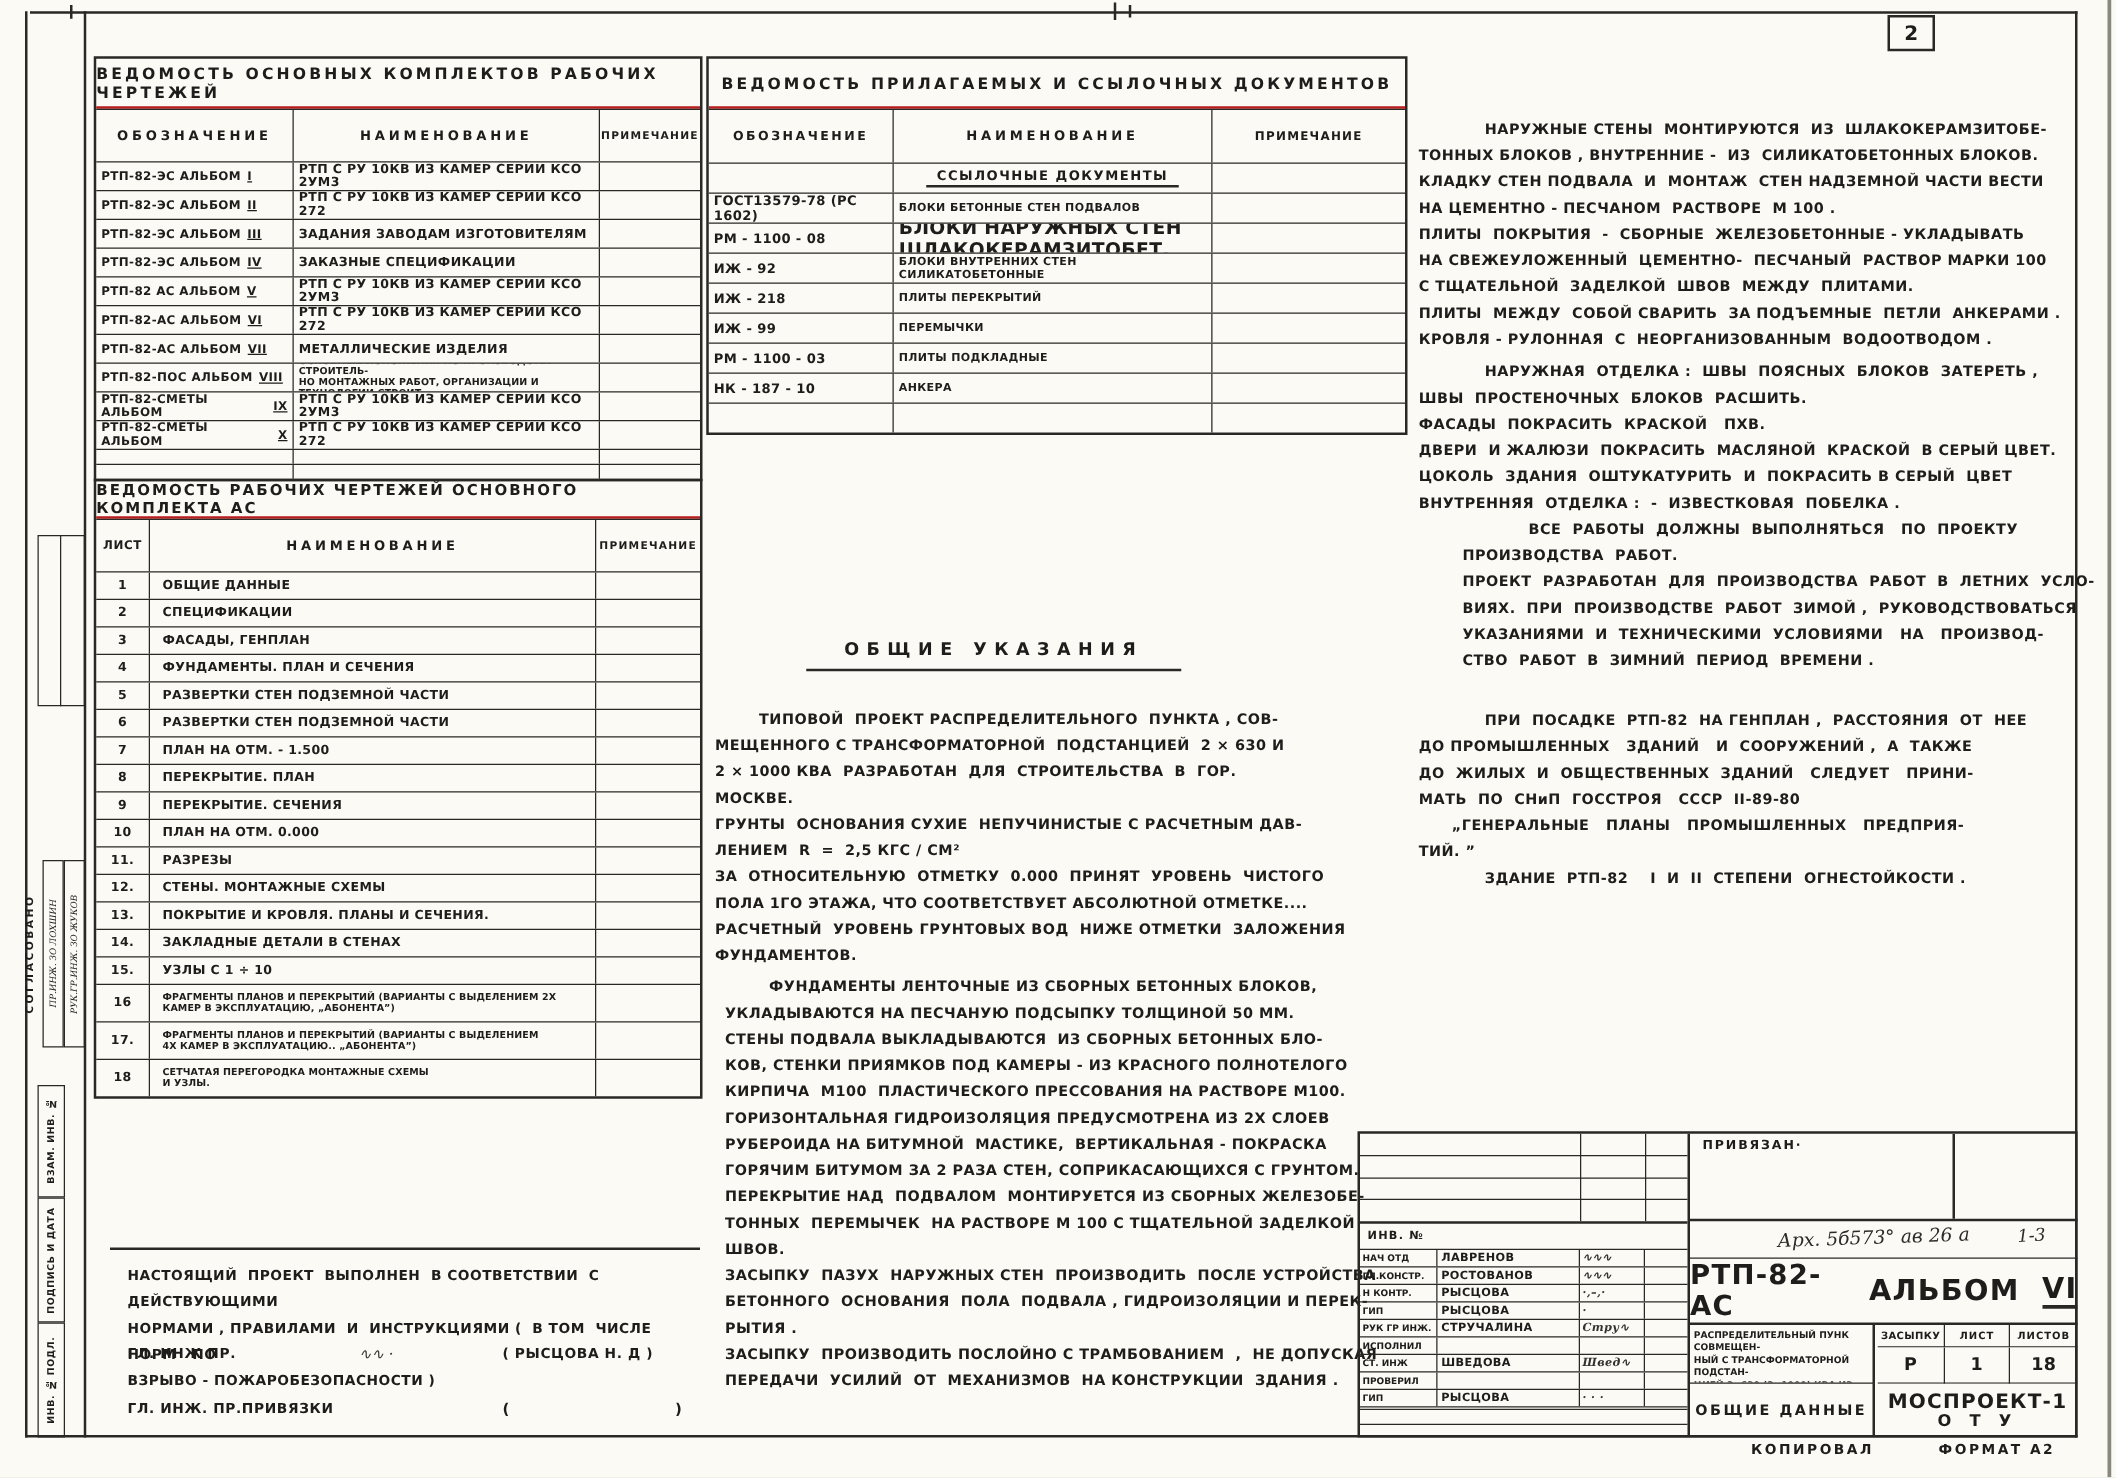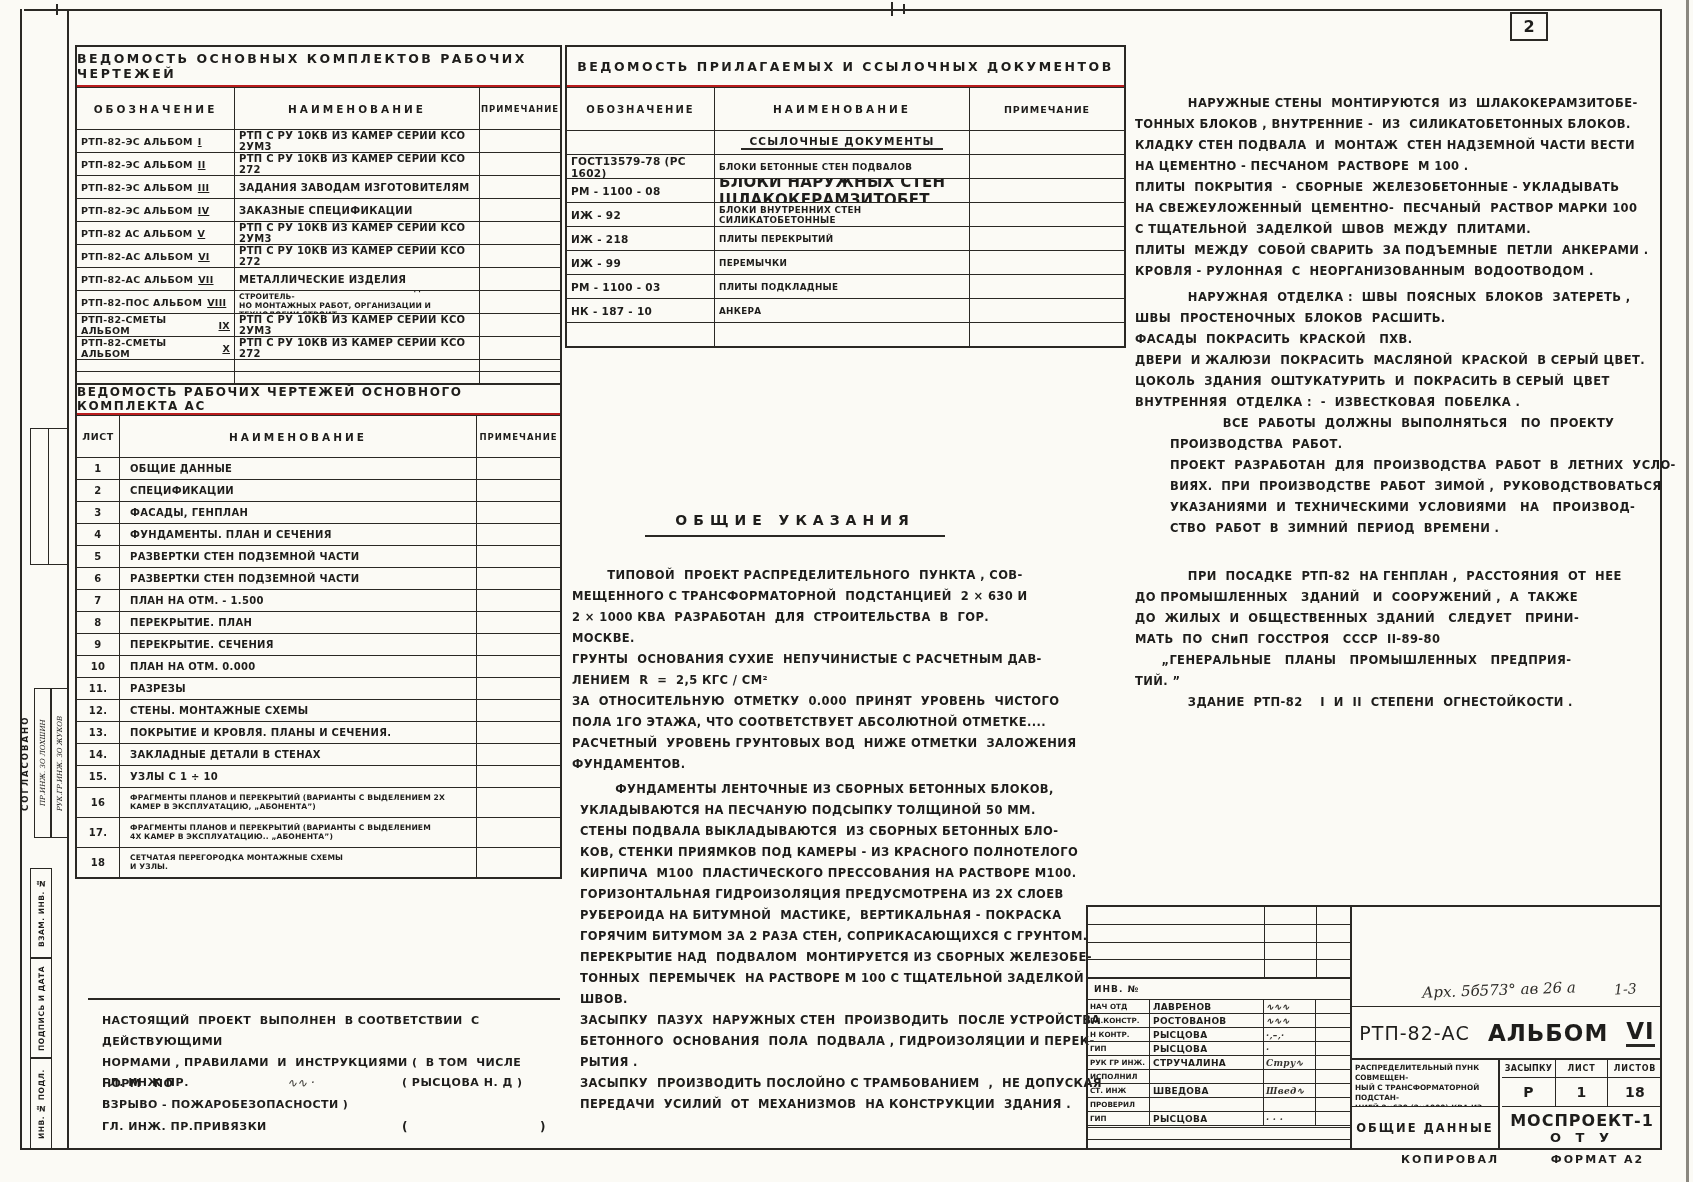--- a/index.html
+++ b/index.html
@@ -527,26 +527,30 @@
         <div class="tr" style="height:14px;border-top:none;border-bottom:1.5px solid #2a2824;">
           <div class="td" style="width:62px;font-size:7.2px;padding:0 2px;letter-spacing:0;">ГИП</div>
           <div class="td" style="width:114px;font-size:9px;padding:0 3px;">РЫСЦОВА</div>
           <div class="td sig" style="width:52px;font-size:9px;padding:0 2px;color:#34322e;">·  ·  ·</div>
           <div class="td nb" style="flex:1;"></div>
         </div>
       </div>
     <div class="ln" style="left:0;top:220px;width:262px;height:1px"></div>
     <div class="ln" style="left:0;top:232px;width:262px;height:1px"></div>
 
+    <div class="tb-cell" style="left:264px;top:0;width:310px;height:70px;border-bottom:2px solid #2a2824;">
+      <span style="position:absolute;left:10px;top:4px;font-weight:bold;font-size:10px;letter-spacing:1.5px;">ПРИВЯЗАН·</span>
+      <div class="ln" style="left:210px;top:0;width:2px;height:70px"></div>
+    </div>
     <div class="tb-cell" style="left:264px;top:70px;width:310px;height:30px;border-bottom:1.5px solid #2a2824;">
       <span class="hand" style="position:absolute;left:70px;top:4px;font-size:15px;transform:rotate(-2deg);color:#2e2c28;">Арх. 5б573° ав 26 а</span>
       <span class="hand" style="position:absolute;left:262px;top:4px;font-size:14px;transform:rotate(-3deg);color:#2e2c28;">1-3</span>
     </div>
     <div class="tb-cell" style="left:264px;top:100px;width:310px;height:53px;border-bottom:2px solid #2a2824;display:flex;align-items:center;justify-content:center;gap:18px;">
-      <span style="font-weight:normal;font-size:19px;letter-spacing:1px;">РТП-82-АС</span>
+      <span style="font-weight:bold;font-size:22px;letter-spacing:1px;">РТП-82-АС</span>
       <span style="font-weight:bold;font-size:23px;letter-spacing:1px;">АЛЬБОМ</span>
       <span class="u2" style="font-weight:bold;font-size:23px;letter-spacing:1px;border-bottom-width:3px;">VI</span>
     </div>
 
     <div class="tb-cell" style="left:264px;top:153px;width:148px;height:47px;border-bottom:1.5px solid #2a2824;border-right:2px solid #2a2824;">
       <div style="font-weight:bold;font-size:7.3px;line-height:10px;white-space:pre-line;padding:3px 3px;">РАСПРЕДЕЛИТЕЛЬНЫЙ ПУНК СОВМЕЩЕН-
 НЫЙ С ТРАНСФОРМАТОРНОЙ ПОДСТАН-
 ЦИЕЙ 2×630 (2×1000) КВА  ИЗ СБОР-
 НЫХ ЖЕЛЕЗОБЕТОННЫХ  ИЗДЕЛИИ</div>
     </div>

